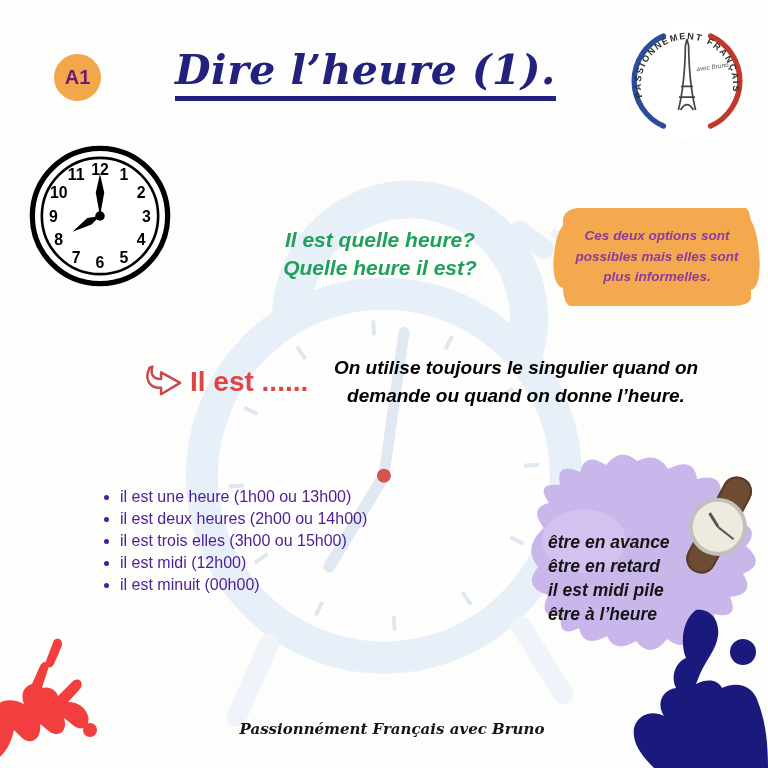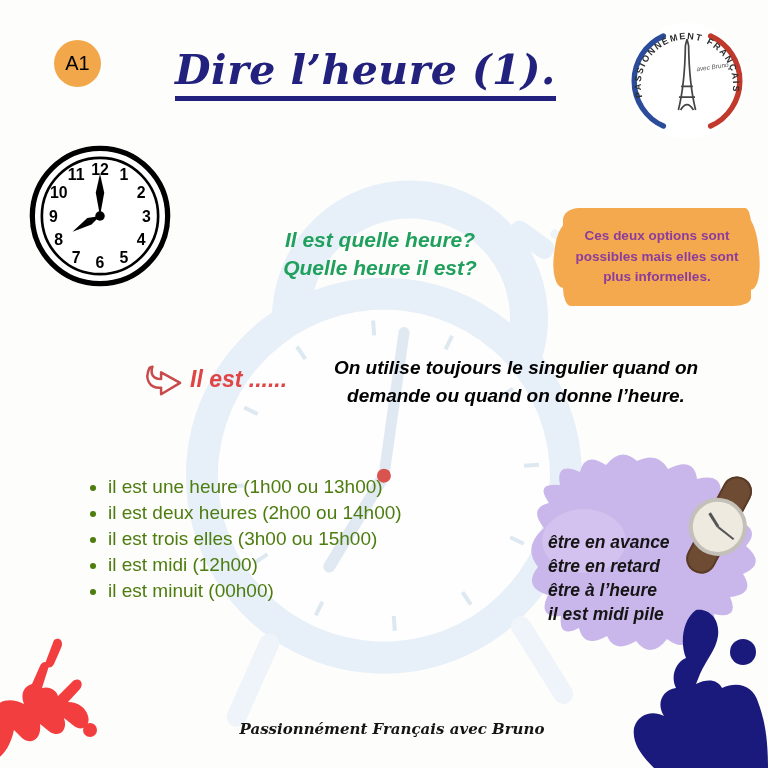--- a/index.html
+++ b/index.html
@@ -1,50 +1,50 @@
 <!DOCTYPE html>
 <html><head>
 <meta charset="utf-8">
 <style>
   html,body{margin:0;padding:0;background:#e9e9e9;}
   .canvas{position:relative;width:768px;height:768px;background:#FDFDFB;overflow:hidden;
           font-family:"Liberation Sans",sans-serif;margin:0 auto;}
   
-  .badge{position:absolute;left:54px;top:40px;width:47px;height:47px;border-radius:50%;
-         background:#F3A74B;color:#000000;font-weight:normal;font-size:20px;display:flex;
+  .badge{position:absolute;left:54px;top:54px;width:47px;height:47px;border-radius:50%;
+         background:#F3A74B;color:#701a75;font-weight:bold;font-size:20px;display:flex;
          align-items:center;justify-content:center;z-index:4;}
   .title-wrap{position:absolute;left:175px;top:46px;width:410px;text-align:left;z-index:4;}
   .title{display:inline-block;font-family:"DejaVu Serif",serif;font-style:italic;font-weight:700;
          font-size:41px;color:#22227E;border-bottom:5px solid #22227E;padding-bottom:2px;letter-spacing:.5px;}
   .logo{position:absolute;left:628px;top:22px;z-index:4;}
   
   .bwclock{position:absolute;left:26px;top:142px;z-index:4;}
   
   .q-head{position:absolute;left:190px;top:152px;width:380px;text-align:center;z-index:4;
           font-size:31px;font-weight:bold;font-style:italic;color:#1FA05C;}
   .q-var{position:absolute;left:215px;top:226px;width:330px;text-align:center;z-index:4;
          font-size:21px;font-weight:bold;font-style:italic;color:#1FA05C;line-height:1.35;}
   
   .note{position:absolute;left:563px;top:208px;width:188px;height:98px;background:#F5A94F;
         border-radius:16px 6px 18px 8px/12px 16px 8px 18px;z-index:3;display:flex;align-items:center;}
   .note::before{content:"";position:absolute;left:-9px;top:14px;width:26px;height:66px;background:#F5A94F;
         border-radius:45% 55% 50% 50%;transform:rotate(7deg);}
   .note::after{content:"";position:absolute;right:-8px;top:8px;width:24px;height:74px;background:#F5A94F;
         border-radius:55% 45% 50% 50%;transform:rotate(-6deg);}
   .note p{margin:4px;width:100%;text-align:center;font-size:13.5px;font-weight:bold;color:#8B3C9C;
-        line-height:1.55;padding:0 8px;position:relative;z-index:1;}
+        line-height:1.55;padding:0 8px;position:relative;z-index:1;font-style:italic;}
   
   .arrow{position:absolute;left:140px;top:360px;z-index:4;}
-  .ilest{position:absolute;left:190px;top:366px;z-index:4;font-size:23px;font-weight:bold;
-         font-style:italic;color:#E04545;}
+  .ilest{position:absolute;left:190px;top:366px;z-index:4;font-size:28px;font-weight:bold;
+         color:#E04545;}
   .rule{position:absolute;left:298px;top:354px;width:436px;text-align:center;z-index:4;
         font-size:19px;font-weight:bold;font-style:italic;color:#000000;line-height:1.45;}
   
-  .examples{position:absolute;left:86px;top:476px;z-index:4;margin:0;padding-left:22px;
-            font-size:19px;color:#4d7c0f;}
+  .examples{position:absolute;left:86px;top:476px;z-index:4;margin:12px;padding-left:22px;
+            font-size:16px;color:#4c1d95;}
   .examples li{margin-bottom:4px;}
   
   .splash{position:absolute;left:522px;top:446px;z-index:1;}
   .expr-head{position:absolute;left:550px;top:494px;z-index:4;font-size:20px;font-weight:bold;
              font-style:italic;color:#7B3FD0;text-decoration:underline;text-underline-offset:3px;}
   .expr-list{position:absolute;left:548px;top:530px;z-index:4;font-size:17.5px;font-weight:bold;
              font-style:italic;color:#151515;line-height:24px;}
   
   .watch{position:absolute;left:676px;top:476px;width:86px;height:100px;z-index:4;transform:rotate(8deg);}
   .strap{position:absolute;left:28px;top:-4px;width:30px;height:106px;border-radius:15px;
@@ -176,22 +176,22 @@
     <li>il est une heure (1h00 ou 13h00)</li>
     <li>il est deux heures (2h00 ou 14h00)</li>
     <li>il est trois elles (3h00 ou 15h00)</li>
     <li>il est midi (12h00)</li>
     <li>il est minuit (00h00)</li>
   </ul>
 
   <div class="expr-list">
     <div>être en avance</div>
     <div>être en retard</div>
+    <div>il est midi pile</div>
     <div>être à l’heure</div>
-    <div>il est midi pile</div>
   </div>
 
   <div class="watch">
     <div class="strap"></div>
     <div class="wface">
       <div class="wh1"></div>
       <div class="wh2"></div>
     </div>
   </div>
 

